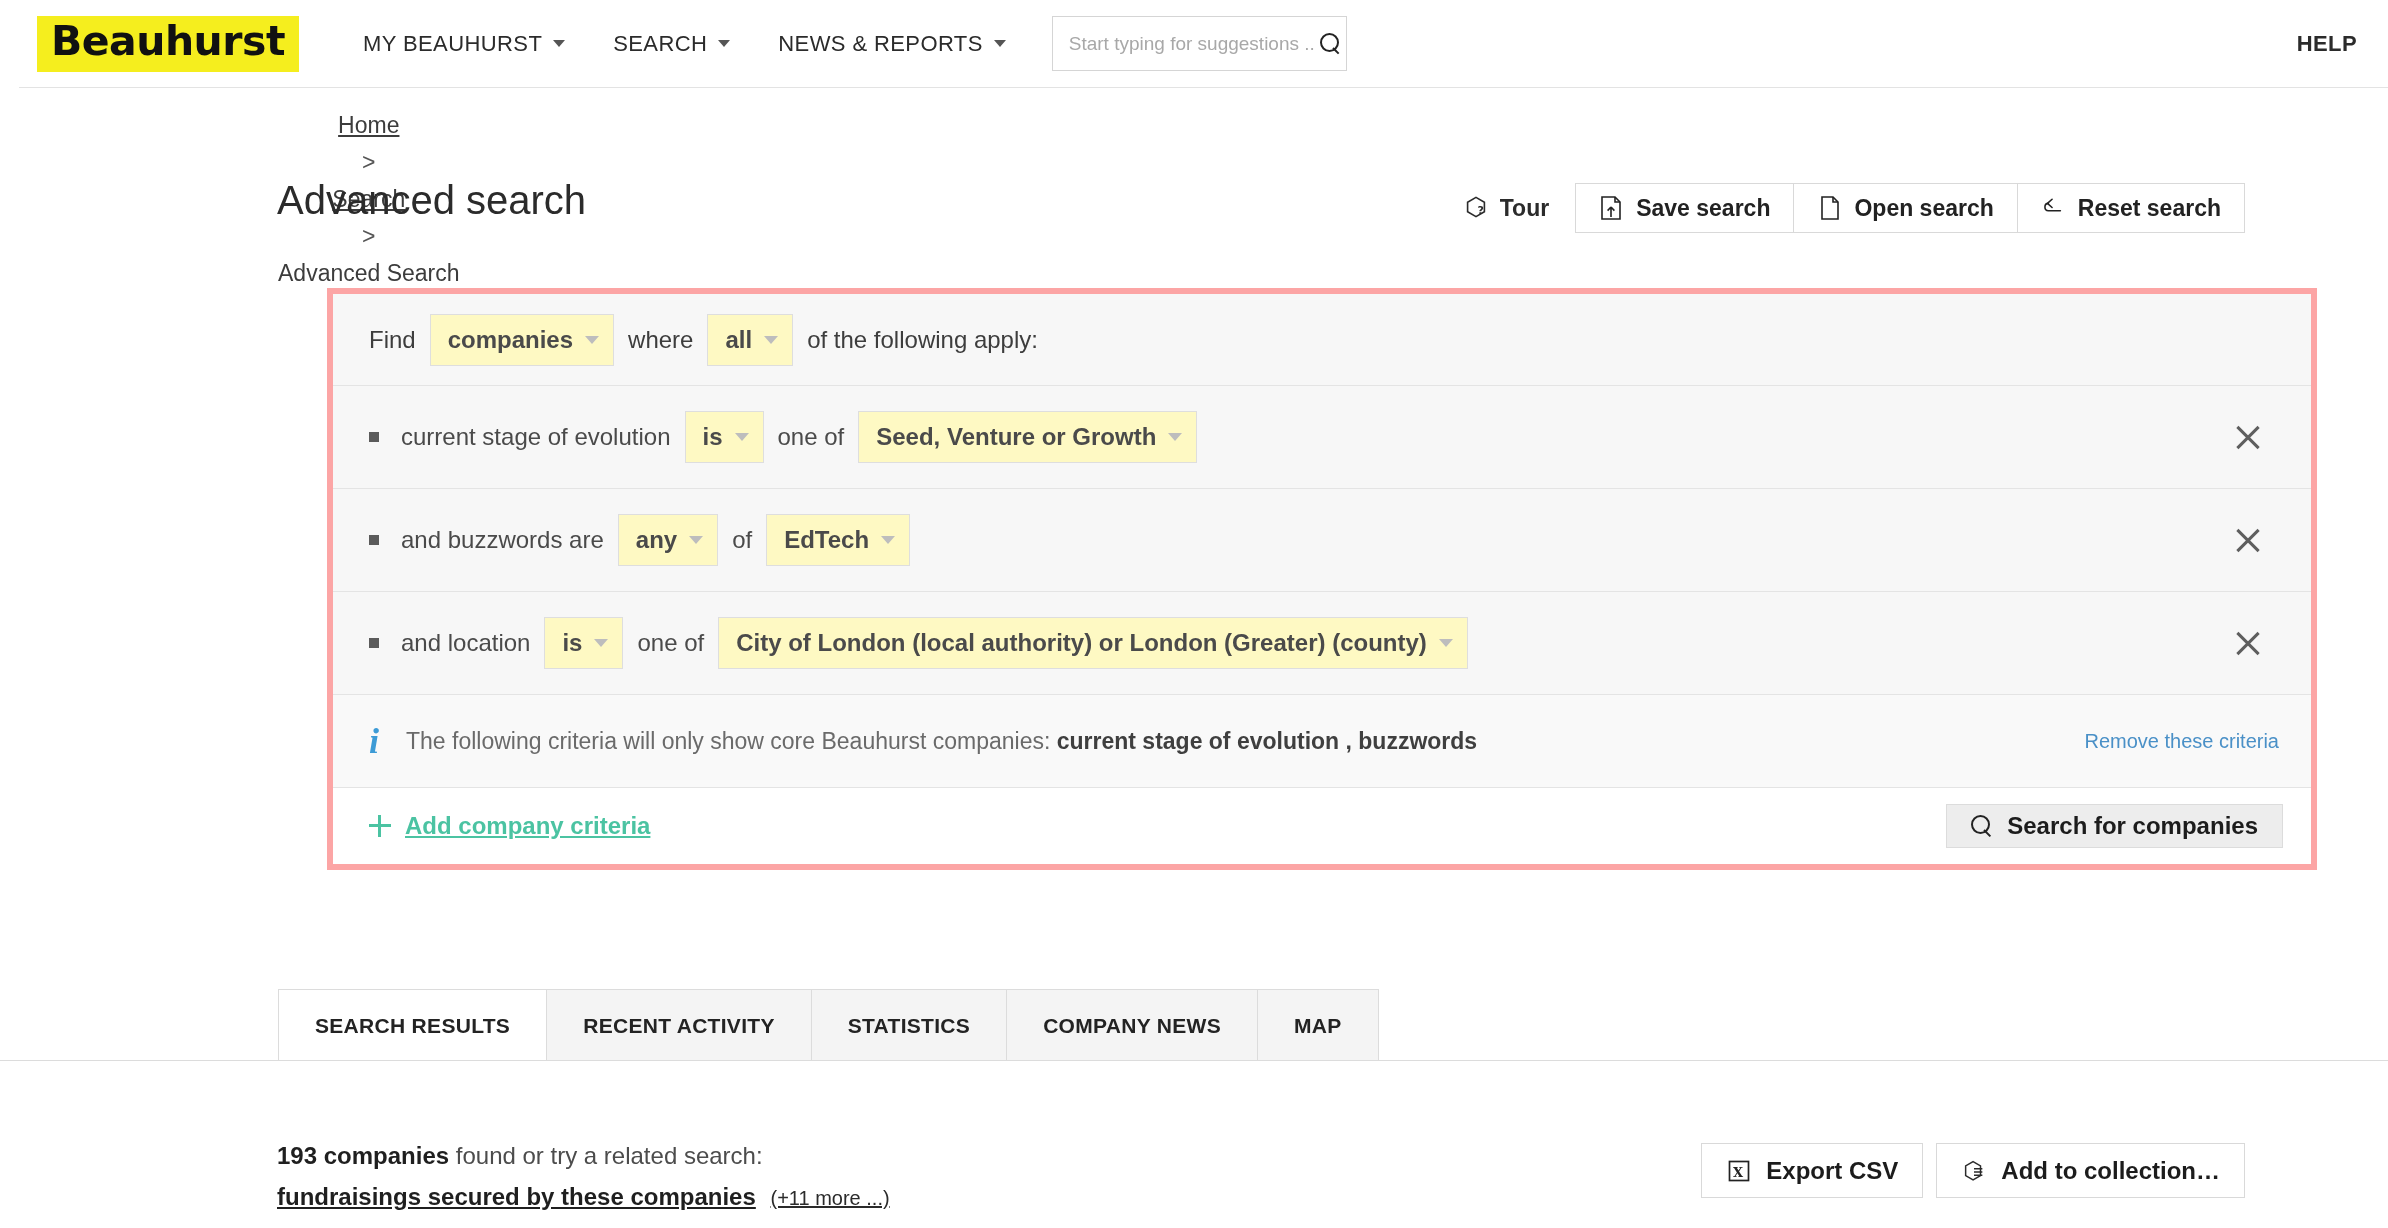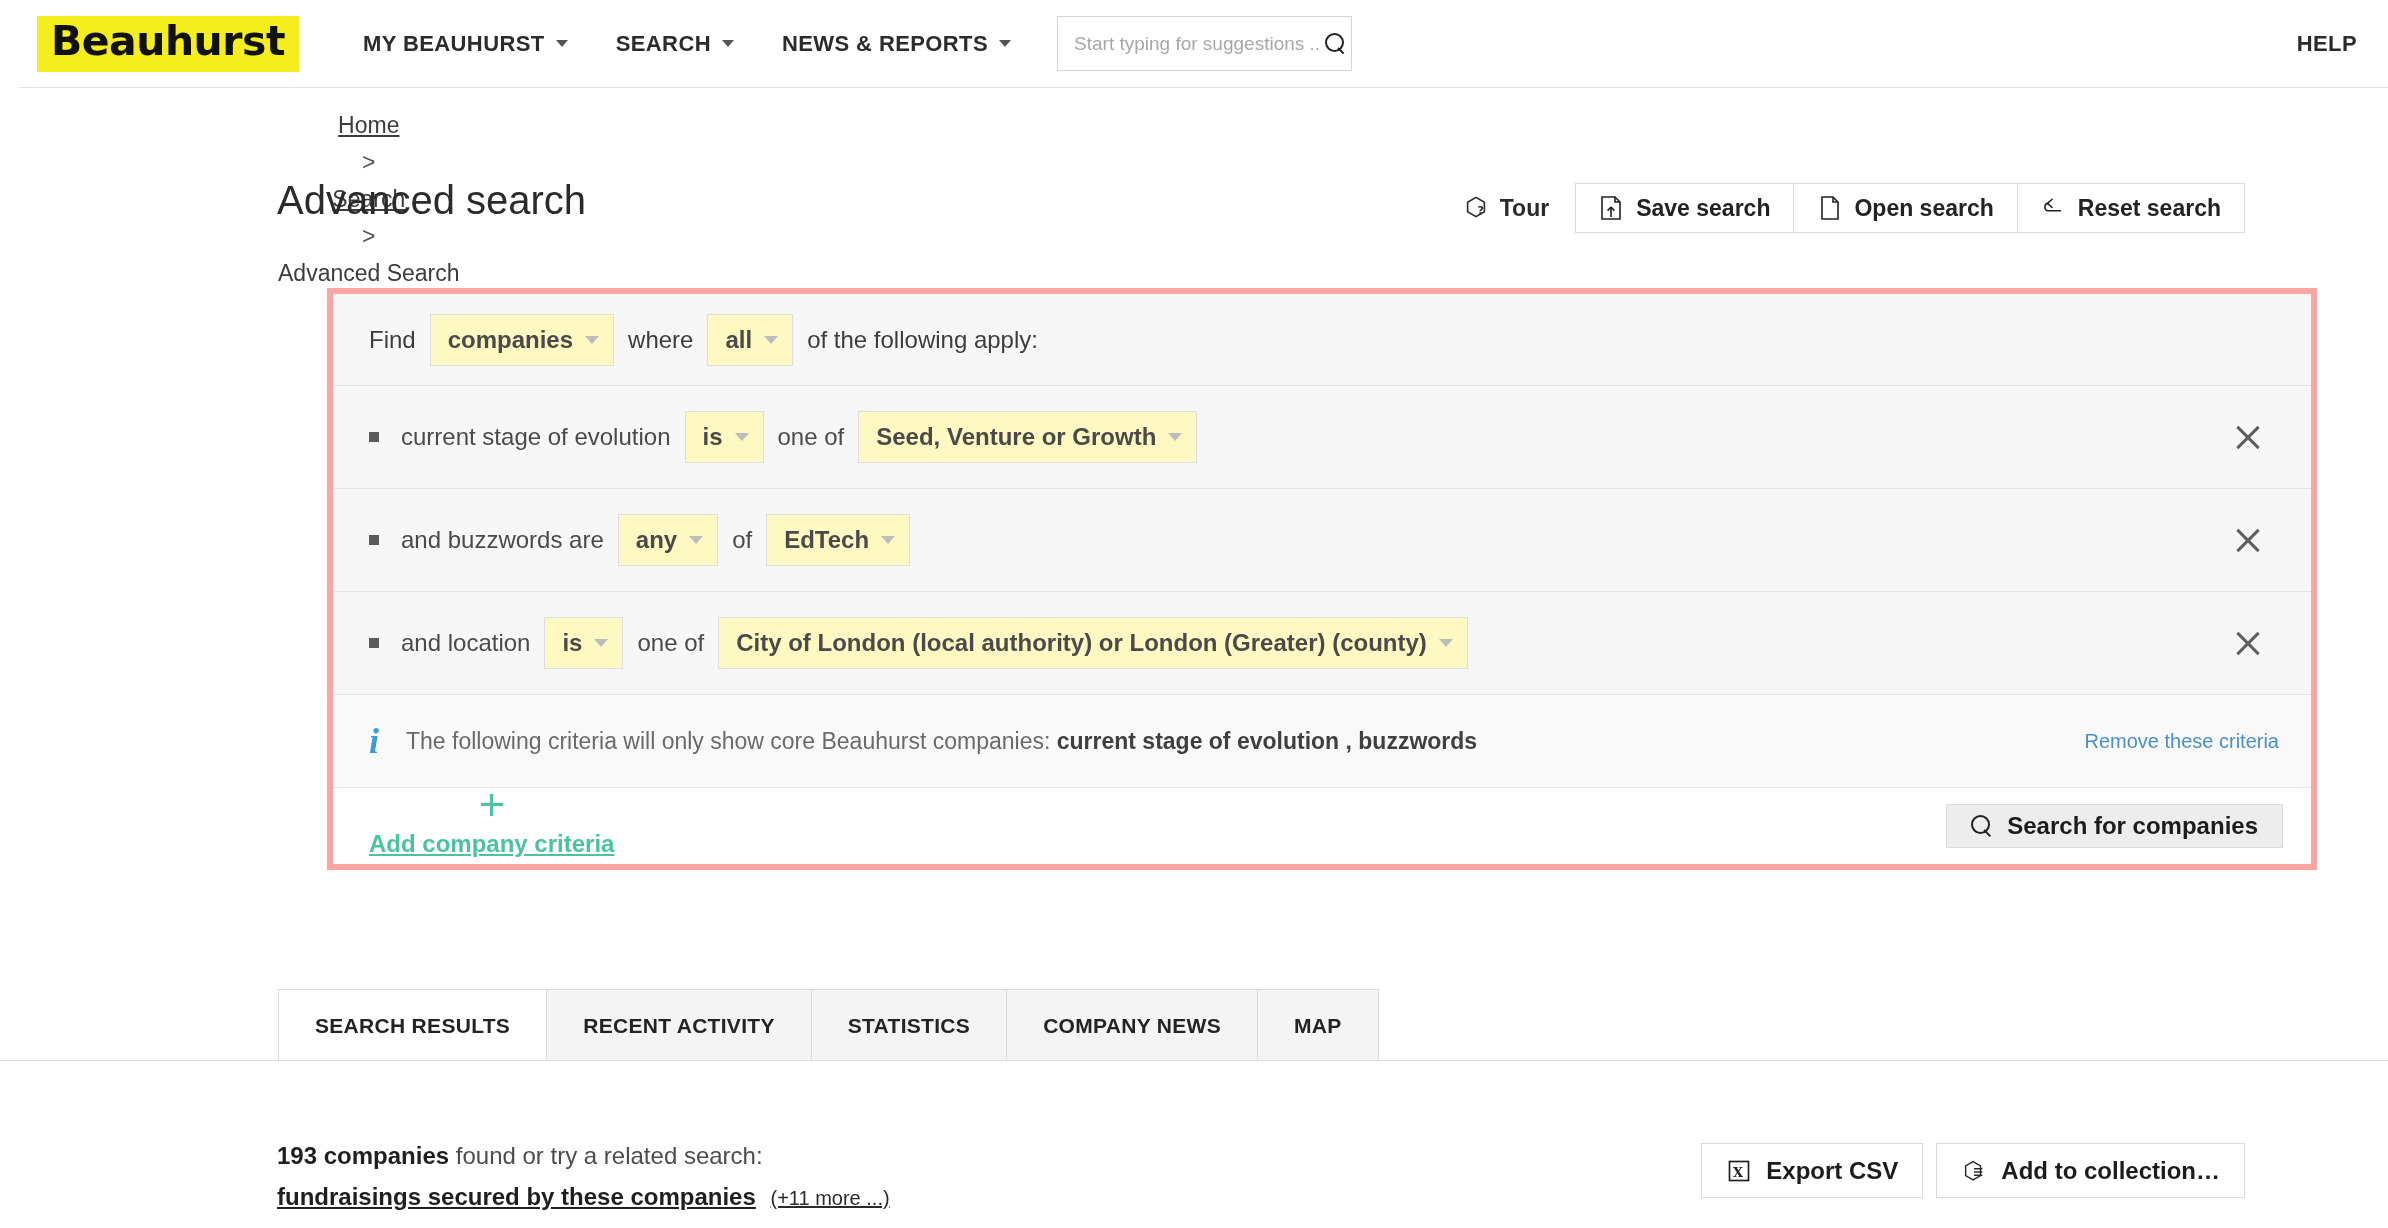--- a/index.html
+++ b/index.html
@@ -21,21 +21,21 @@
     margin-left: 18px;
     background: #f5ee1e; color: #111;
     font-family: "DejaVu Sans", sans-serif;
     font-weight: 700; font-size: 41px; letter-spacing: -0.5px;
     padding: 5px 14px 9px 14px; line-height: 1;
     height: 56px; display: flex; align-items: center;
   }
   .navitems { display: flex; align-items: center; margin-left: 40px; gap: 0; }
   .navitem {
     display: flex; align-items: center; gap: 11px;
-    font-size: 22px; font-weight: 700; color: #2b2b2b;
+    font-size: 22px; font-weight: 400; color: #2b2b2b;
     letter-spacing: 0.4px; padding: 0 24px; cursor: pointer;
     white-space: nowrap;
   }
   .caret {
     display: inline-block; width: 0; height: 0;
     border-left: 6px solid transparent; border-right: 6px solid transparent;
     border-top: 7px solid #555;
   }
   .searchbox {
     margin-left: 22px; width: 295px; height: 55px;
@@ -155,21 +155,21 @@
   .infotext { font-size: 23px; color: #6a6a6a; }
   .infotext b { color: #3f3f3f; font-weight: 700; }
   .removelink {
     position: absolute; right: 32px; top: 50%; transform: translateY(-50%);
     font-size: 20px; color: #4a90c7; cursor: pointer;
   }
 
   .addlink {
     display: flex; align-items: center; gap: 14px;
     font-size: 24px; font-weight: 700; color: #4bc3a2;
-    text-decoration: underline; cursor: pointer; flex-direction: column;
+    text-decoration: underline; cursor: pointer;
   }
   .plus {
     position: relative; width: 22px; height: 22px; flex: 0 0 auto;
     text-decoration: none;
   }
   .plus::before, .plus::after {
     content: ""; position: absolute; background: #4bc3a2;
   }
   .plus::before { left: 0; top: 9px; width: 22px; height: 3px; }
   .plus::after  { left: 9px; top: 0; width: 3px; height: 22px; }

